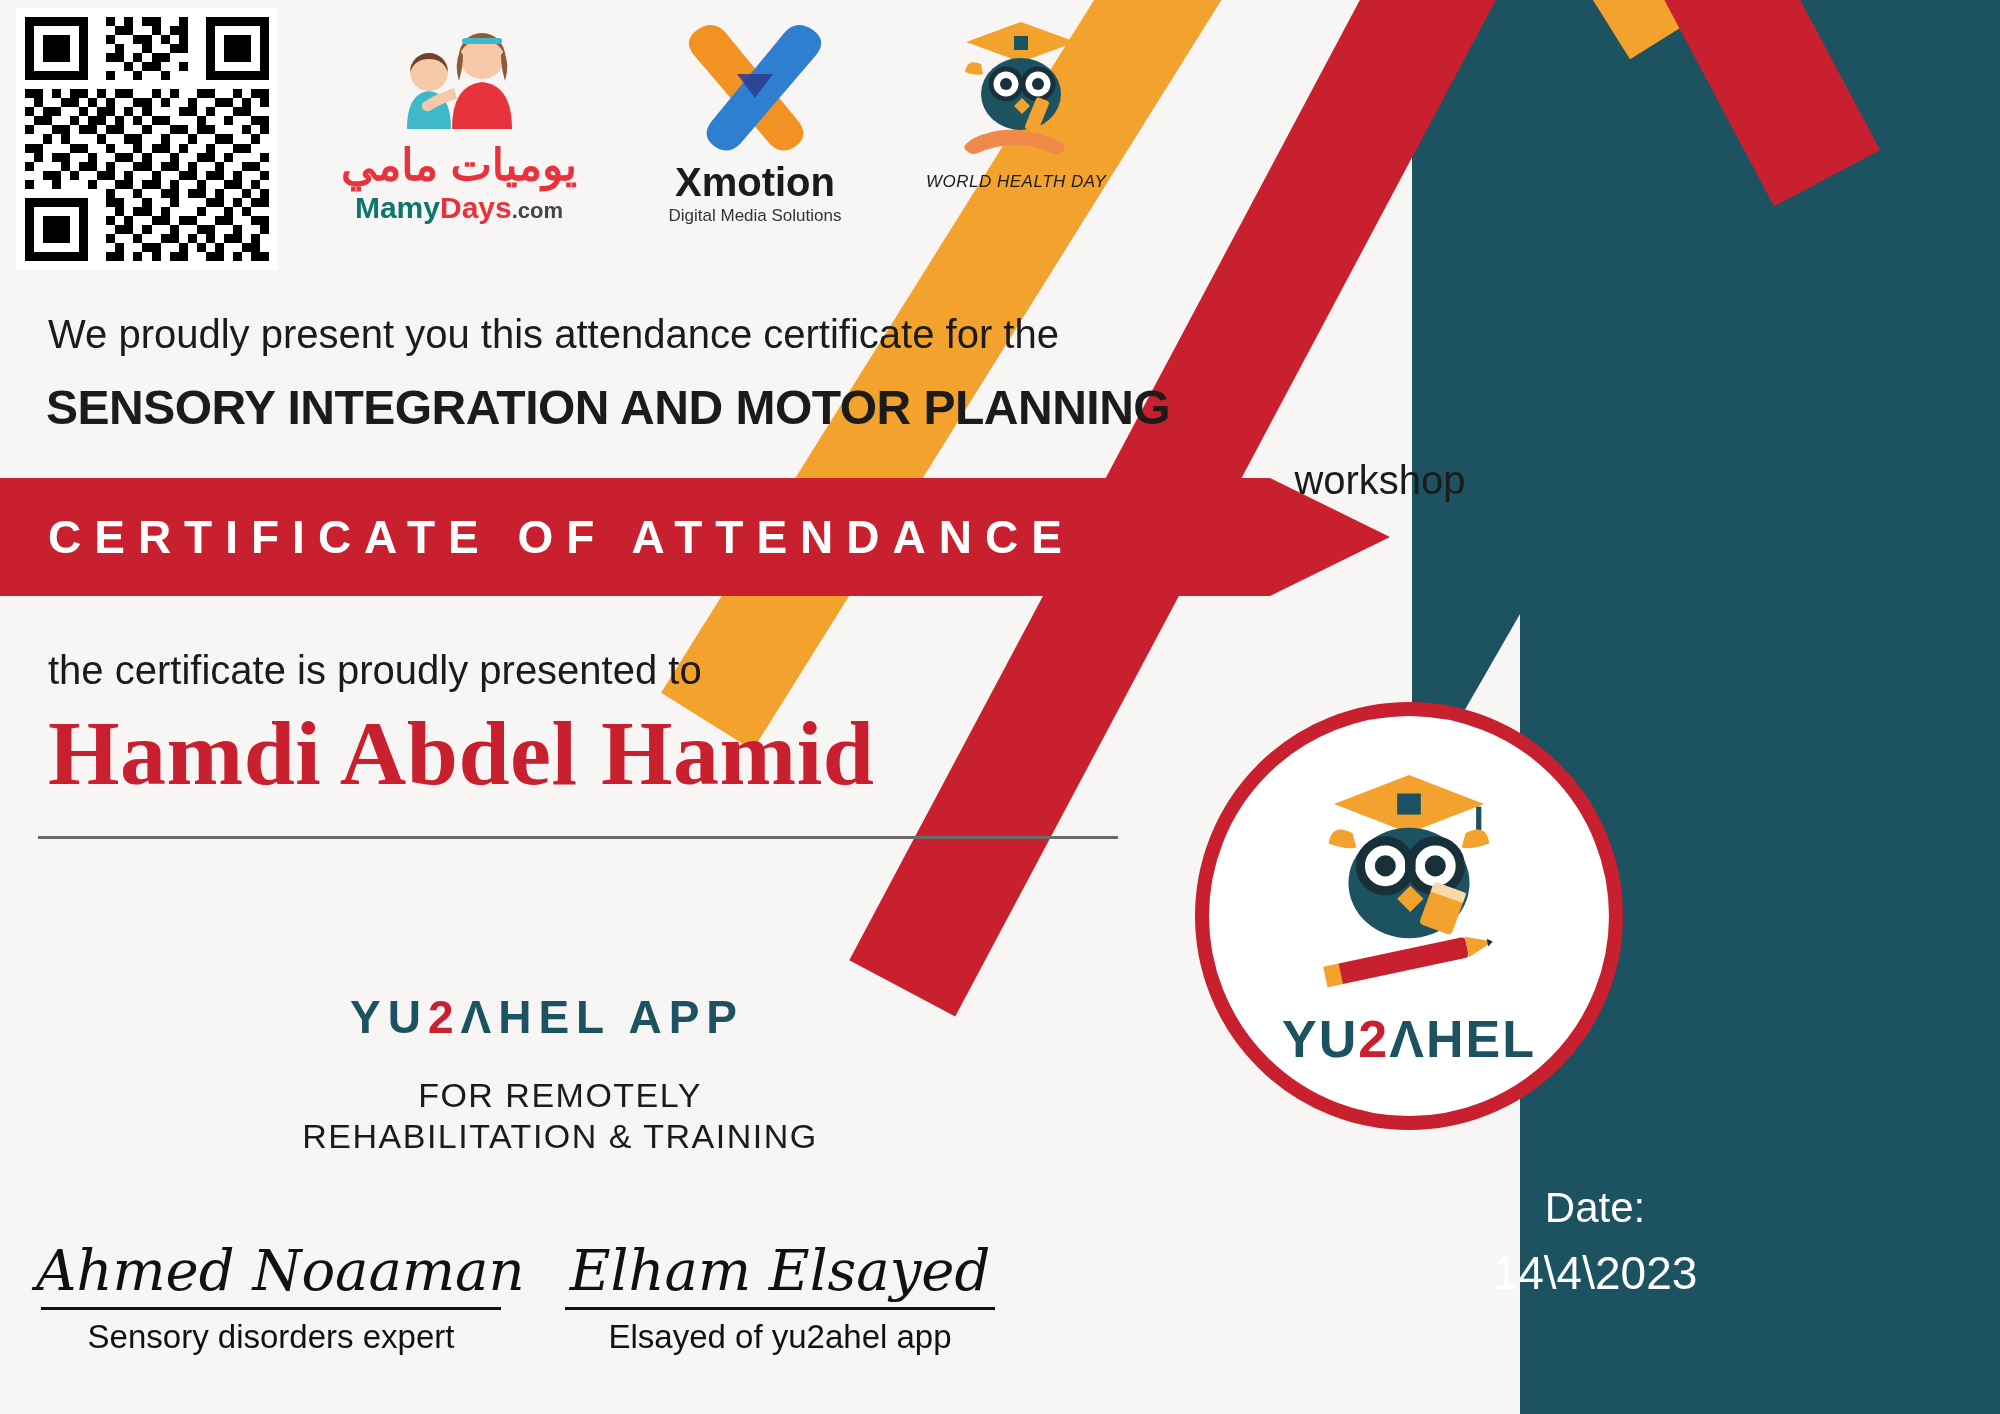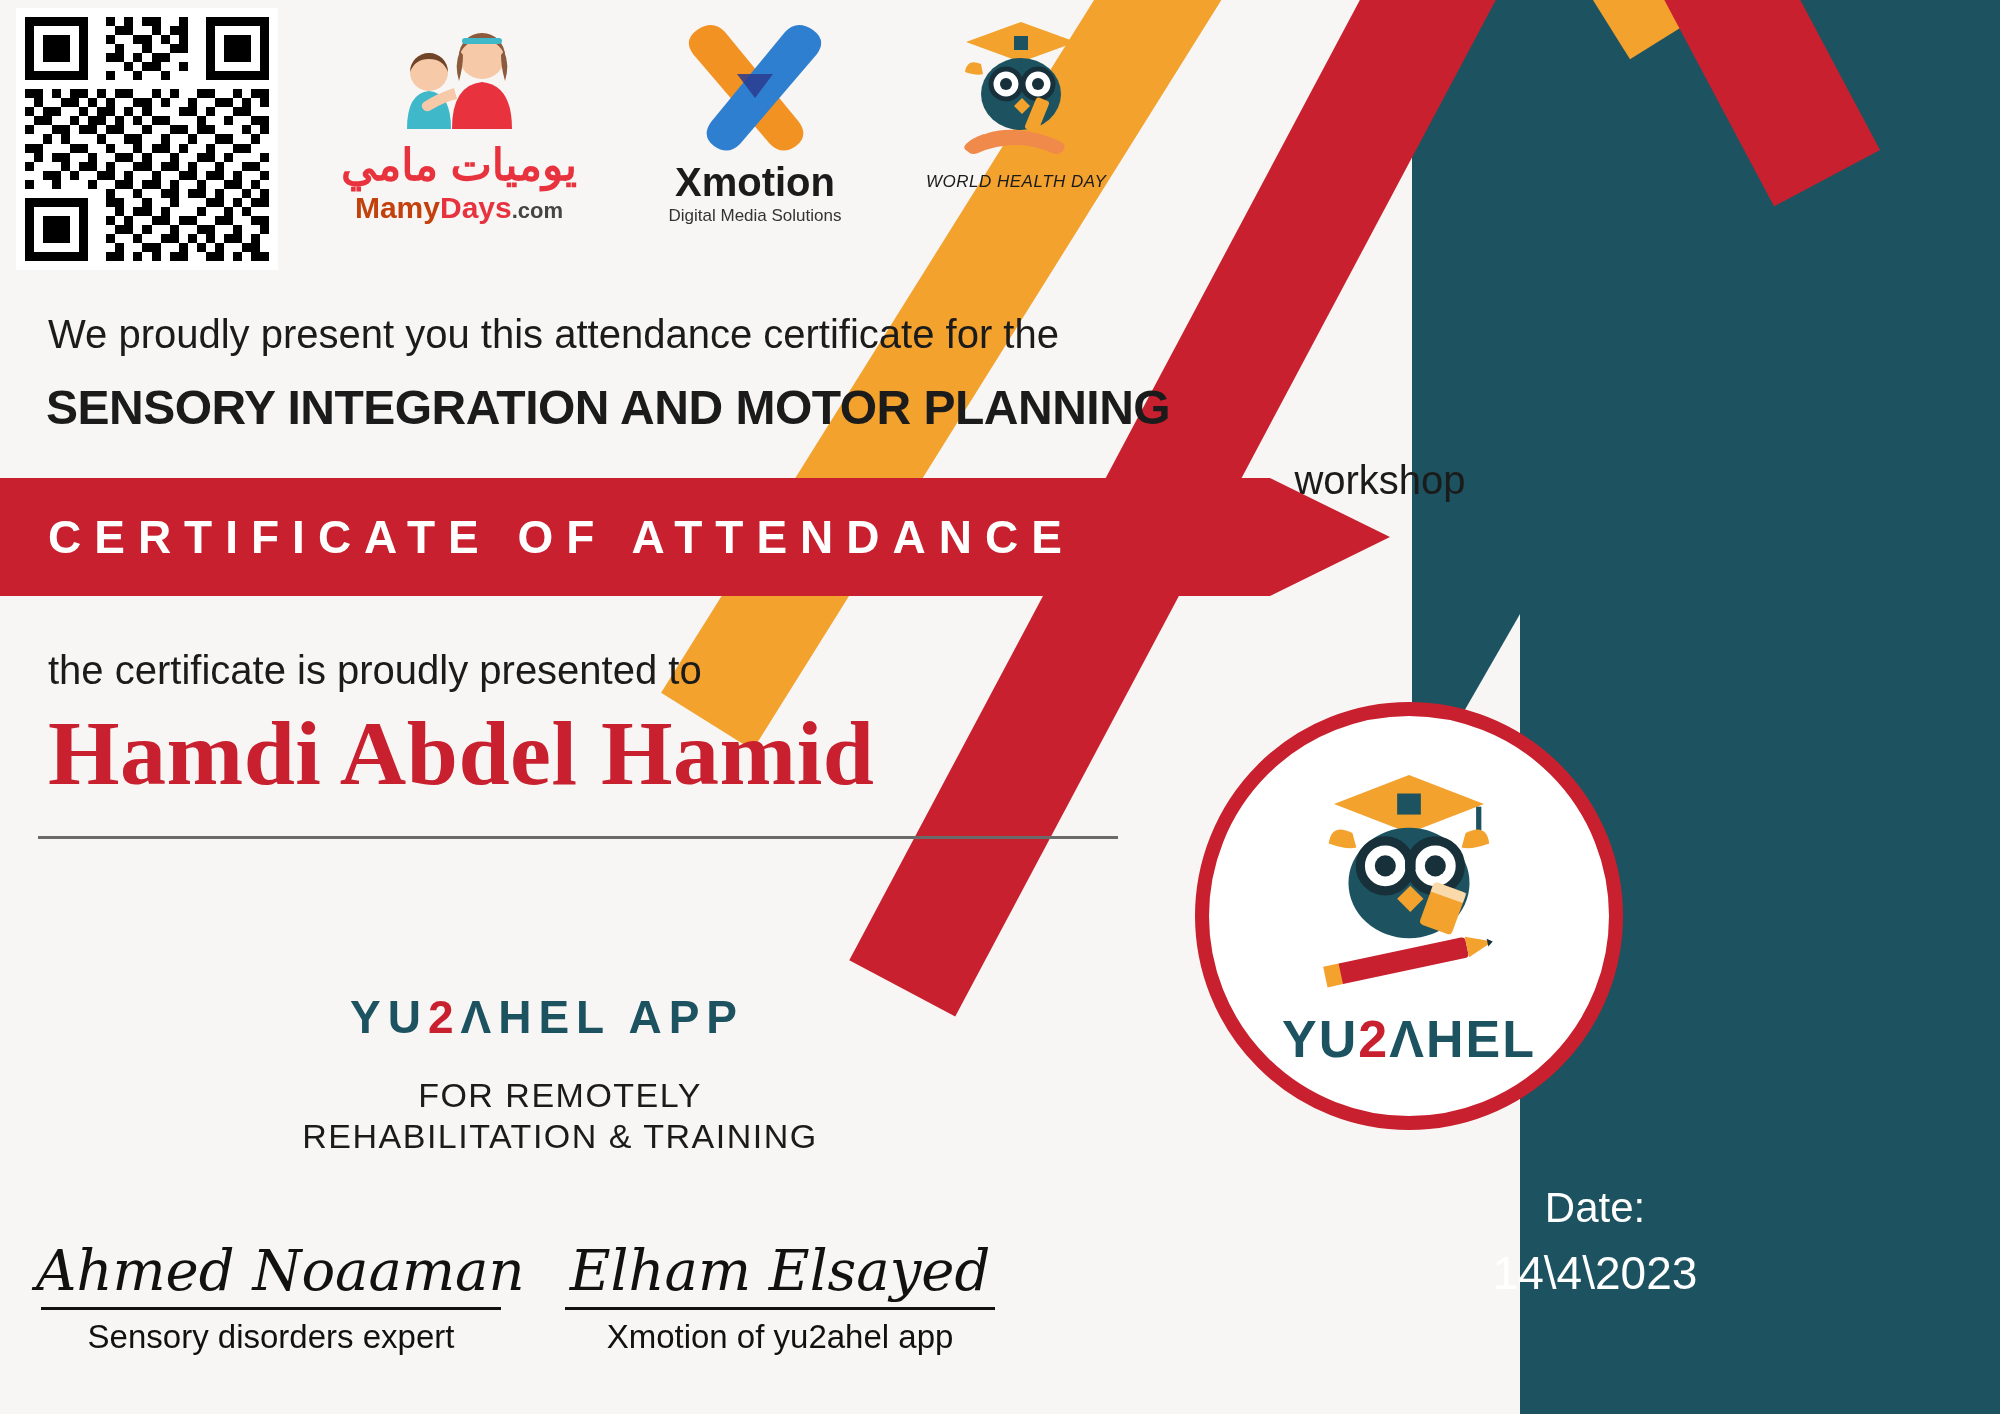--- a/index.html
+++ b/index.html
@@ -128,21 +128,21 @@
     direction: rtl;
     line-height: 1;
     margin-top: 8px;
   }
   .mamy .latin {
     font-size: 30px;
     font-weight: bold;
     line-height: 1;
     margin-top: 6px;
   }
-  .mamy .latin .blue { color: #c2410c; }
+  .mamy .latin .blue { color: #0f766e; }
   .mamy .latin .red { color: #e8333f; }
   .mamy .latin .dot { color: #444; font-size: 22px; }
 
   .xmotion {
     width: 230px;
     text-align: center;
     padding-top: 14px;
   }
   .xmotion .xname {
     font-size: 40px;
@@ -620,21 +620,21 @@
   </div>
 
   <div class="sig" id="sig-1">
     <div class="name">Ahmed Noaaman</div>
     <div class="rule"></div>
     <div class="role">Sensory disorders expert</div>
   </div>
   <div class="sig" id="sig-2">
     <div class="name">Elham Elsayed</div>
     <div class="rule"></div>
-    <div class="role">Xmotion of yu2ahel app</div>
+    <div class="role">Elsayed of yu2ahel app</div>
   </div>
 
   <div class="date-block">
     <div class="dlabel">Date:</div>
     <div class="dvalue">14\4\2023</div>
   </div>
 
   <div class="badge">
     <div class="owl-wrap">
       <svg width="250" height="240" viewBox="0 0 190 180">

